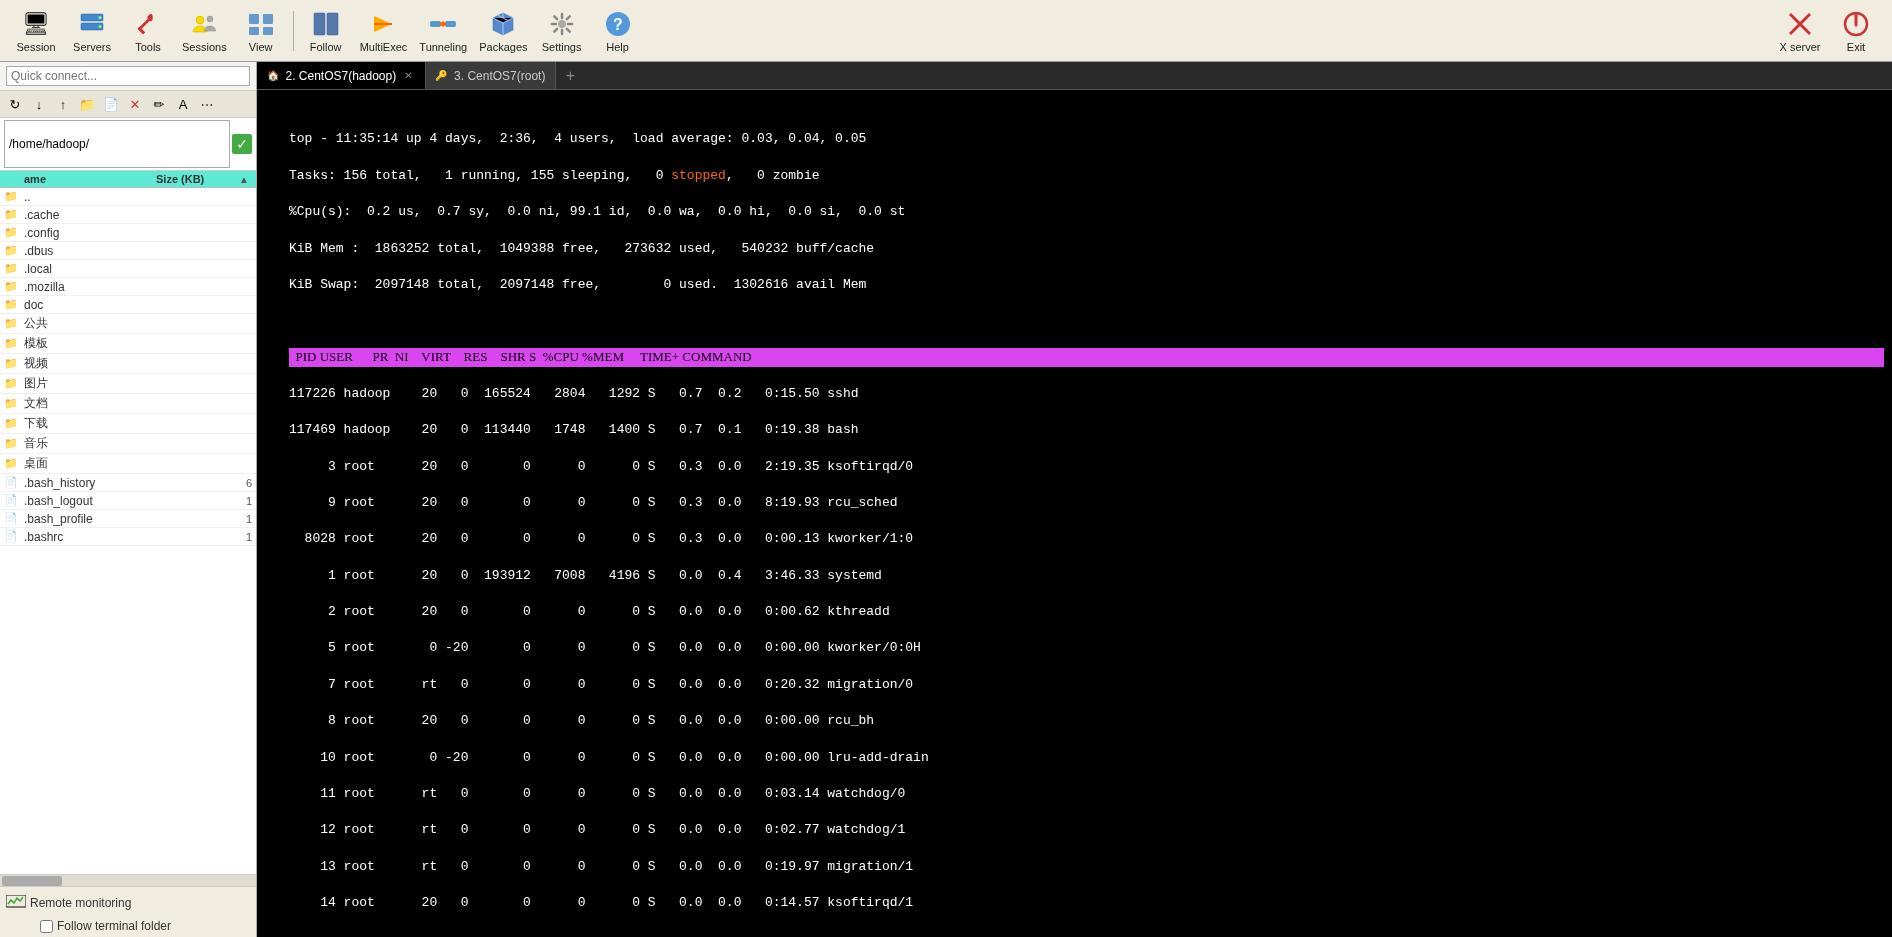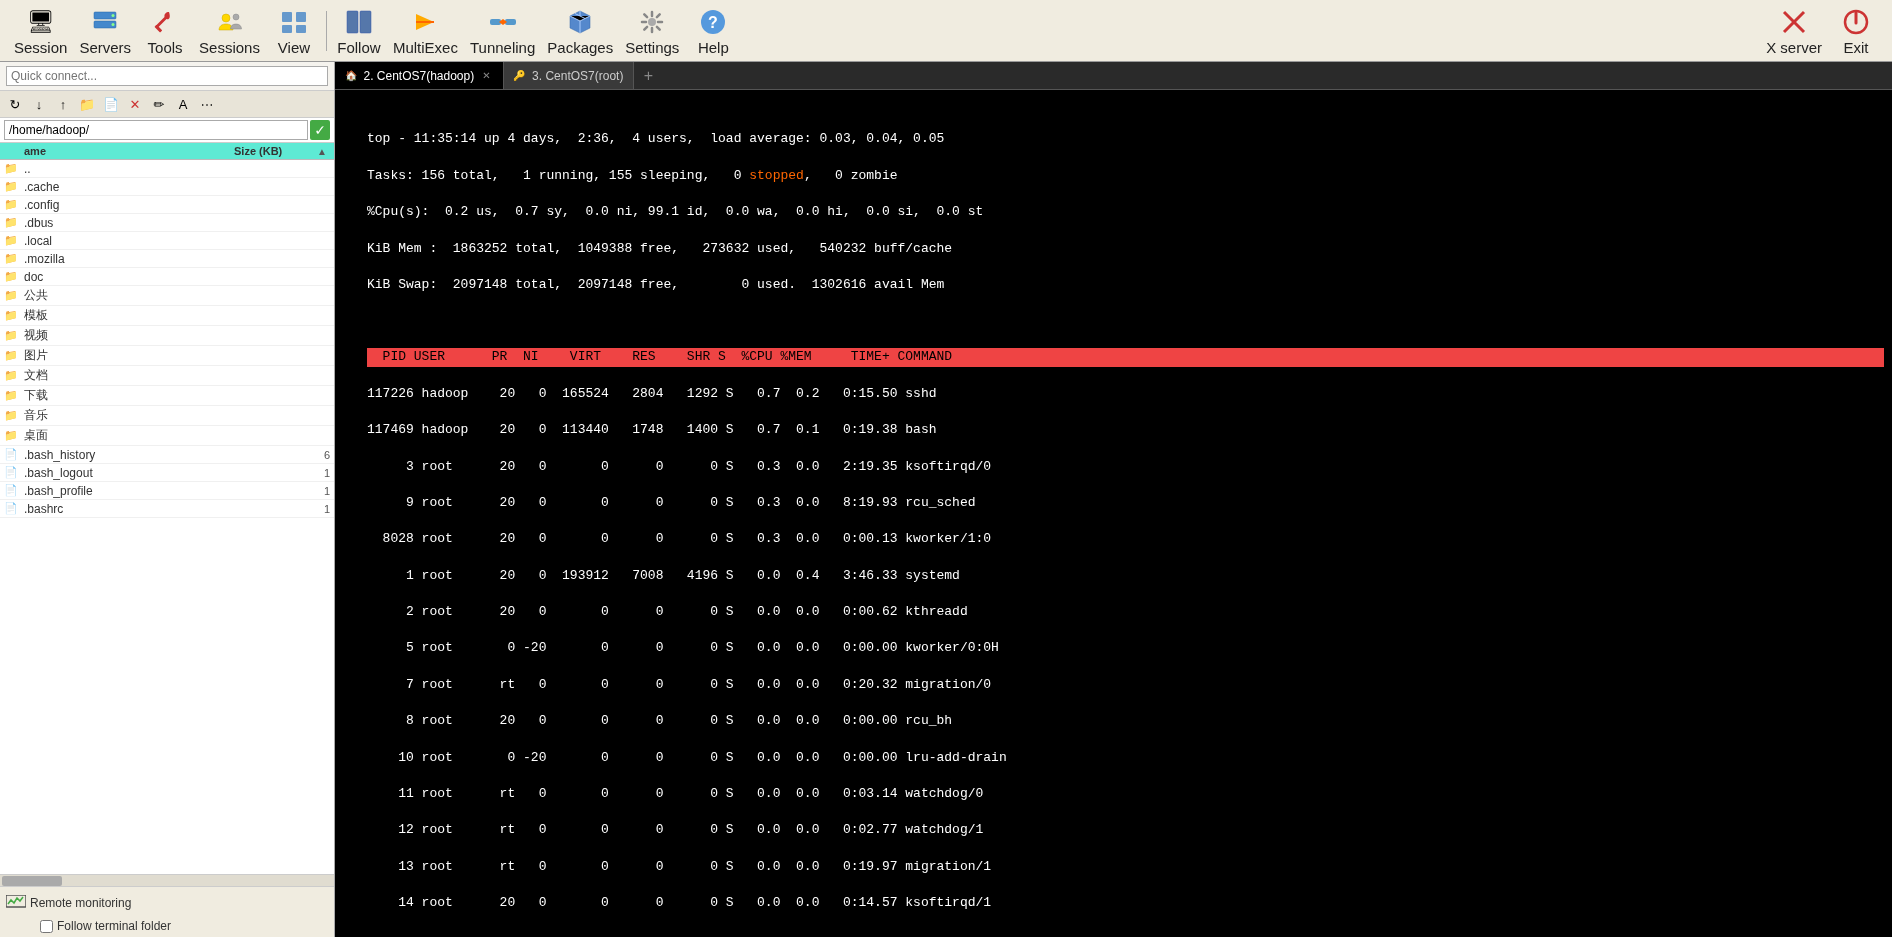--- a/index.html
+++ b/index.html
@@ -34,40 +34,40 @@
     }
     .toolbar-icon {
       width: 32px;
       height: 32px;
       display: flex;
       align-items: center;
       justify-content: center;
       font-size: 22px;
     }
     .toolbar-label {
-      font-size: 15px;
+      font-size: 11px;
       color: #222;
       margin-top: 1px;
     }
     .toolbar-separator {
       width: 1px;
       height: 40px;
       background: #aaa;
       margin: 0 4px;
     }
 
     
     #main-layout {
       display: flex;
       height: calc(937px - 62px);
     }
 
     
     #sidebar {
-      width: 335px;
+      width: 257px;
       background: #f5f3ee;
       border-right: 1px solid #aaa;
       display: flex;
       flex-direction: column;
       flex-shrink: 0;
     }
 
     #quick-connect {
       padding: 4px 6px;
       border-bottom: 1px solid #ccc;
@@ -106,21 +106,21 @@
       display: flex;
       align-items: center;
       padding: 2px 4px;
       border-bottom: 1px solid #ccc;
       background: #fff;
       gap: 2px;
     }
     #path-input {
       flex: 1;
       border: 1px solid #aaa;
-      padding: 2px 4px;
+      padding: 16px 4px;
       font-size: 12px;
       background: #fff;
     }
     #path-ok {
       width: 20px;
       height: 20px;
       background: #4a4;
       color: white;
       border: none;
       border-radius: 2px;
@@ -604,21 +604,21 @@
       <div class="tab-add">+</div>
     </div>
 
     <div id="terminal-content">
     <span class="terminal-line">top - 11:35:14 up 4 days,  2:36,  4 users,  load average: 0.03, 0.04, 0.05</span>
 <span class="terminal-line">Tasks: 156 total,   1 running, 155 sleeping,   0 <span style="color:#ff6600">stopped</span>,   0 zombie</span>
 <span class="terminal-line">%Cpu(s):  0.2 us,  0.7 sy,  0.0 ni, 99.1 id,  0.0 wa,  0.0 hi,  0.0 si,  0.0 st</span>
 <span class="terminal-line">KiB Mem :  1863252 total,  1049388 free,   273632 used,   540232 buff/cache</span>
 <span class="terminal-line">KiB Swap:  2097148 total,  2097148 free,        0 used.  1302616 avail Mem</span>
 <span class="terminal-line"></span>
-<span class="terminal-line" style="background: #ef4444; color: rgb(0, 0, 0); display: block;">  PID USER      PR  NI    VIRT    RES    SHR S  %CPU %MEM     TIME+ COMMAND</span>
+<span class="terminal-line" style="background: #d946ef; color: rgb(0, 0, 0); display: block; font-family: Liberation Serif, serif;">  PID USER      PR  NI    VIRT    RES    SHR S  %CPU %MEM     TIME+ COMMAND</span>
 <span class="terminal-line">117226 hadoop    20   0  165524   2804   1292 S   0.7  0.2   0:15.50 sshd</span>
 <span class="terminal-line">117469 hadoop    20   0  113440   1748   1400 S   0.7  0.1   0:19.38 bash</span>
 <span class="terminal-line">     3 root      20   0       0      0      0 S   0.3  0.0   2:19.35 ksoftirqd/0</span>
 <span class="terminal-line">     9 root      20   0       0      0      0 S   0.3  0.0   8:19.93 rcu_sched</span>
 <span class="terminal-line">  8028 root      20   0       0      0      0 S   0.3  0.0   0:00.13 kworker/1:0</span>
 <span class="terminal-line">     1 root      20   0  193912   7008   4196 S   0.0  0.4   3:46.33 systemd</span>
 <span class="terminal-line">     2 root      20   0       0      0      0 S   0.0  0.0   0:00.62 kthreadd</span>
 <span class="terminal-line">     5 root       0 -20       0      0      0 S   0.0  0.0   0:00.00 kworker/0:0H</span>
 <span class="terminal-line">     7 root      rt   0       0      0      0 S   0.0  0.0   0:20.32 migration/0</span>
 <span class="terminal-line">     8 root      20   0       0      0      0 S   0.0  0.0   0:00.00 rcu_bh</span>

